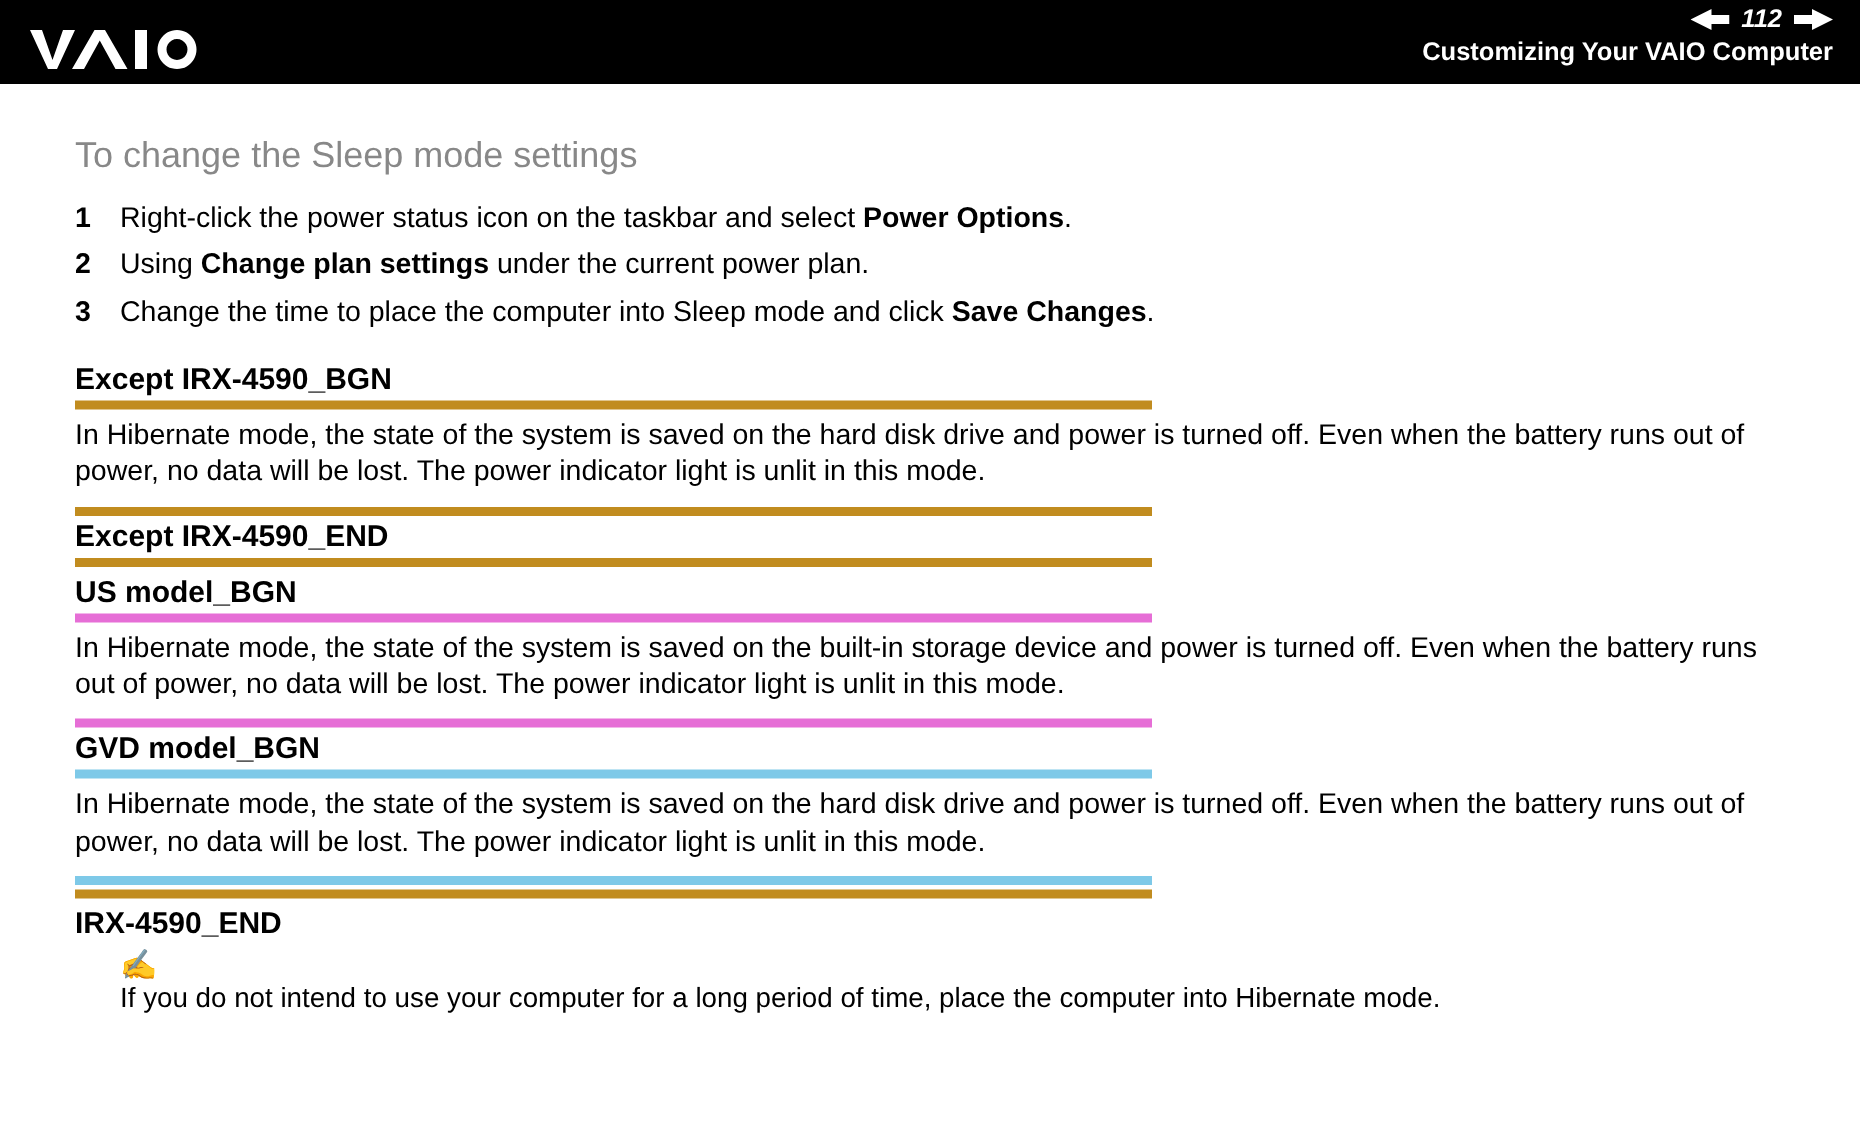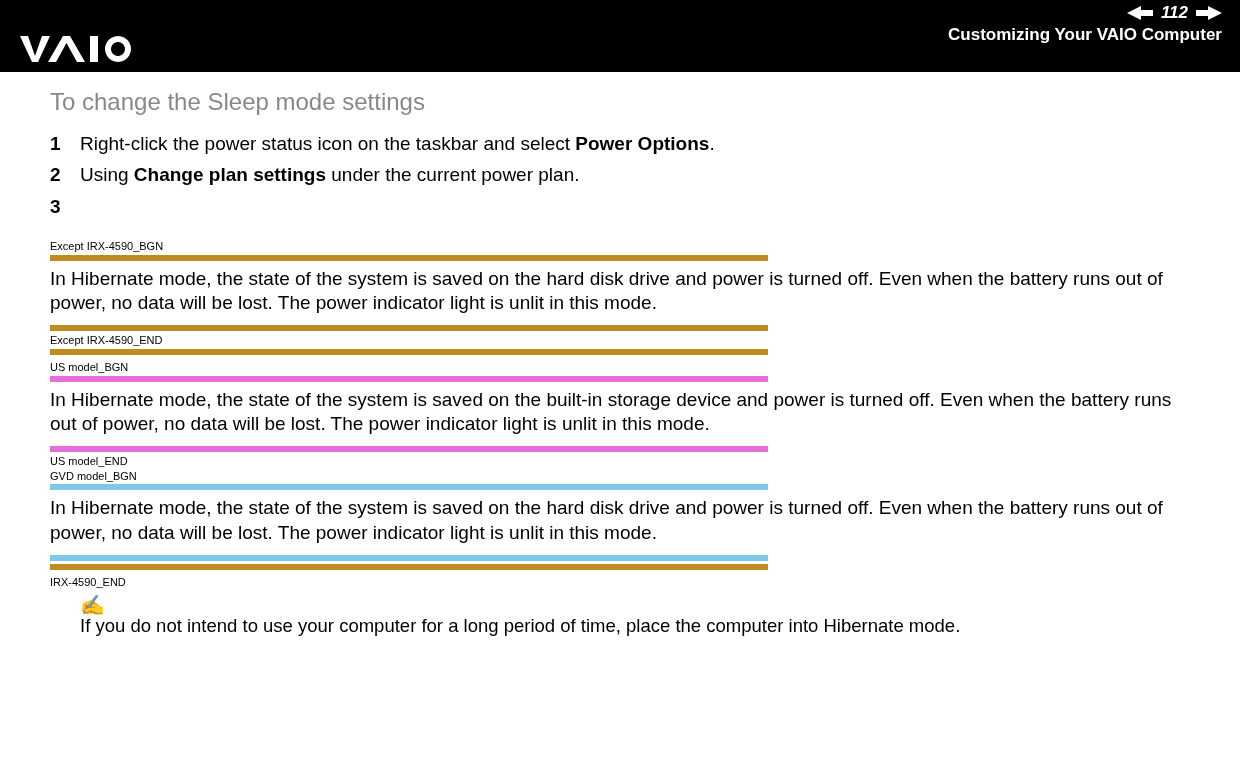--- a/index.html
+++ b/index.html
@@ -5,21 +5,21 @@
   body {
     margin: 0;
     padding: 0;
     font-family: Arial, Helvetica, sans-serif;
     background: #fff;
     width: 1240px;
   }
   .header-bar {
     background: #000;
     color: #fff;
-    height: 72px;
+    height: 56px;
     position: relative;
   }
   .logo-area {
     position: absolute;
     left: 18px;
     bottom: 8px;
   }
   .logo-area svg { display:block; }
   .nav-area {
     position: absolute;
@@ -37,21 +37,21 @@
     font-size: 17px;
     line-height: 1;
   }
   .nav-arrow svg { display:block; }
   .section-title {
     font-size: 17px;
     font-weight: bold;
     margin-top: 4px;
   }
   .content {
-    padding: 16px 50px 10px 50px;
+    padding: 34px 50px 10px 50px;
   }
   .sleep-heading {
     font-size: 24px;
     color: #888;
     font-weight: normal;
     margin: 0 0 12px 0;
   }
   .step-list {
     margin: 0 0 18px 0;
     padding: 0;
@@ -67,22 +67,22 @@
     width: 30px;
     flex-shrink: 0;
   }
   .hib-heading {
     font-size: 26px;
     color: #2a5fd1;
     font-weight: normal;
     margin: 16px 0 6px 0;
   }
   .tag-label {
-    font-size: 11px;
-    font-weight: normal;
+    font-size: 20px;
+    font-weight: bold;
     line-height: 1.15;
     margin: 2px 0 2px 0;
   }
   .color-bar {
     height: 6px;
     width: 718px;
     margin: 2px 0 6px 0;
   }
   .color-bar.top { margin-bottom: 3px; }
   .bar-mustard { background: #c18c1f; }
@@ -148,39 +148,39 @@
     <li>
       <span class="step-num">1</span>
       <span><span>Right-click the power status icon on the taskbar and select </span><b>Power Options</b><span>.</span></span>
     </li>
     <li>
       <span class="step-num">2</span>
       <span><span>Using </span><b>Change plan settings</b><span> under the current power plan.</span></span>
     </li>
     <li>
       <span class="step-num">3</span>
+      <span><span>Change the time to place the computer into Sleep mode and click </span><b>Save Changes</b><span>.</span></span>
     </li>
   </ol>
 
 
   <div class="tag-label">Except IRX-4590_BGN</div>
   <div class="color-bar bar-mustard"></div>
 
   <p class="body-para">In Hibernate mode, the state of the system is saved on the hard disk drive and power is turned off. Even when the battery runs out of power, no data will be lost. The power indicator light is unlit in this mode.</p>
 
   <div class="color-bar bar-mustard top"></div>
   <div class="tag-label">Except IRX-4590_END</div>
   <div class="color-bar bar-mustard"></div>
   <div class="tag-label">US model_BGN</div>
   <div class="color-bar bar-magenta"></div>
 
   <p class="body-para">In Hibernate mode, the state of the system is saved on the built-in storage device and power is turned off. Even when the battery runs out of power, no data will be lost. The power indicator light is unlit in this mode.</p>
 
   <div class="color-bar bar-magenta top"></div>
-  <div class="tag-label">US model_END</div>
   <div class="tag-label">GVD model_BGN</div>
   <div class="color-bar bar-sky"></div>
 
   <p class="body-para">In Hibernate mode, the state of the system is saved on the hard disk drive and power is turned off. Even when the battery runs out of power, no data will be lost. The power indicator light is unlit in this mode.</p>
 
   <div class="color-bar bar-sky top"></div>
   <div class="color-bar bar-mustard"></div>
   <div class="tag-label">IRX-4590_END</div>
 
   <div class="note-block">

